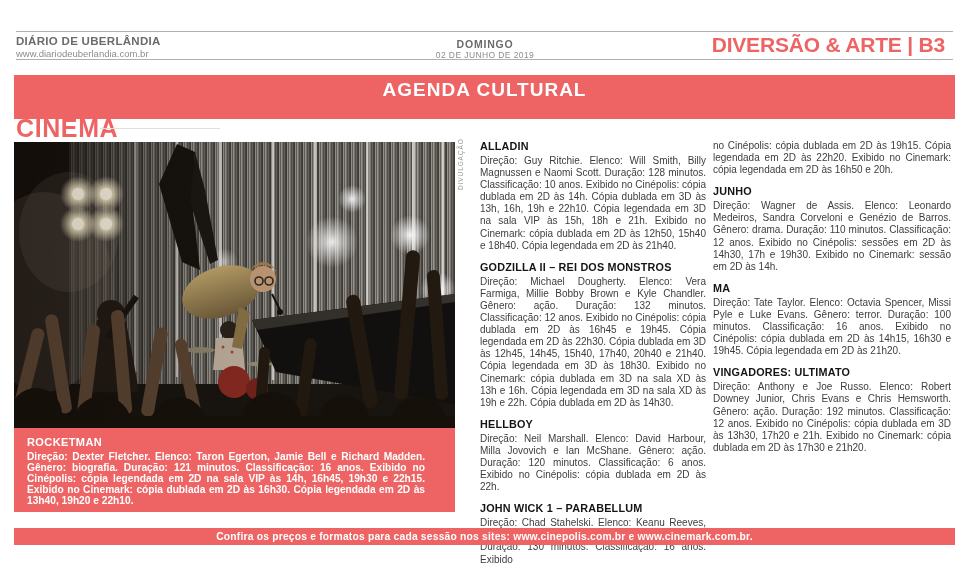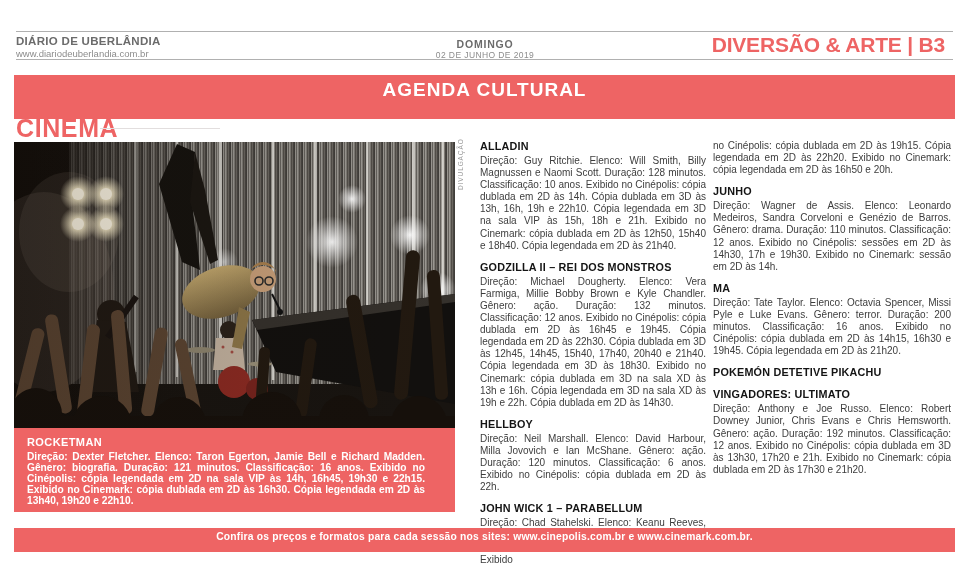--- a/index.html
+++ b/index.html
@@ -46,21 +46,21 @@
   .col { position:absolute; top:140px; }
   .col1 { left:480px; width:226px; }
   .col2 { left:713px; width:238px; }
   .entry { margin-bottom:9px; }
   .entry-title { font-weight:bold; font-size:10.8px; color:#141414; line-height:13px;
                  letter-spacing:0.2px; margin-bottom:2px; }
   .entry-title:empty { display:none; }
   .entry-body { font-size:10px; line-height:12.1px; color:#3d3d3d; text-align:justify; }
 
   
-  .footer-bar { position:absolute; left:14px; top:528px; width:941px; height:24px; background:var(--accent);
+  .footer-bar { position:absolute; left:14px; top:528px; width:941px; height:17px; background:var(--accent);
                 color:#fff; text-align:center; line-height:17px; font-size:10.3px; font-weight:bold;
                 letter-spacing:0.2px; }
 </style>
 </head>
 <body>
 
 <div class="page">
 
   <div class="rule rule-top"></div>
   <div class="masthead">
@@ -246,25 +246,24 @@
         <div class="entry-body">no Cinépolis: cópia dublada em 2D às 19h15. Cópia legendada em 2D às 22h20. Exibido no Cinemark: cópia legendada em 2D às 16h50 e 20h.</div>
       </div>
 
       <div class="entry">
         <div class="entry-title">JUNHO</div>
         <div class="entry-body">Direção: Wagner de Assis. Elenco: Leonardo Medeiros, Sandra Corveloni e Genézio de Barros. Gênero: drama. Duração: 110 minutos. Classificação: 12 anos. Exibido no Cinépolis: sessões em 2D às 14h30, 17h e 19h30. Exibido no Cinemark: sessão em 2D às 14h.</div>
       </div>
 
       <div class="entry">
         <div class="entry-title">MA</div>
-        <div class="entry-body">Direção: Tate Taylor. Elenco: Octavia Spencer, Missi Pyle e Luke Evans. Gênero: terror. Duração: 200 minutos. Classificação: 16 anos. Exibido no Cinépolis: cópia dublada em 2D às 14h15, 16h30 e 19h45. Cópia legendada em 2D às 21h20.</div>
-      </div>
-
-      <div class="entry">
-        <div class="entry-title">POKEMÓN DETETIVE PIKACHU</div>
+        <div class="entry-body">Direção: Tate Taylor. Elenco: Octavia Spencer, Missi Pyle e Luke Evans. Gênero: terror. Duração: 100 minutos. Classificação: 16 anos. Exibido no Cinépolis: cópia dublada em 2D às 14h15, 16h30 e 19h45. Cópia legendada em 2D às 21h20.</div>
+      </div>
+
+      <div class="entry">
       </div>
 
       <div class="entry">
         <div class="entry-title">VINGADORES: ULTIMATO</div>
         <div class="entry-body">Direção: Anthony e Joe Russo. Elenco: Robert Downey Junior, Chris Evans e Chris Hemsworth. Gênero: ação. Duração: 192 minutos. Classificação: 12 anos. Exibido no Cinépolis: cópia dublada em 3D às 13h30, 17h20 e 21h. Exibido no Cinemark: cópia dublada em 2D às 17h30 e 21h20.</div>
       </div>
     </div>
 
   <div class="footer-bar">Confira os preços e formatos para cada sessão nos sites: www.cinepolis.com.br e www.cinemark.com.br.</div>
 

